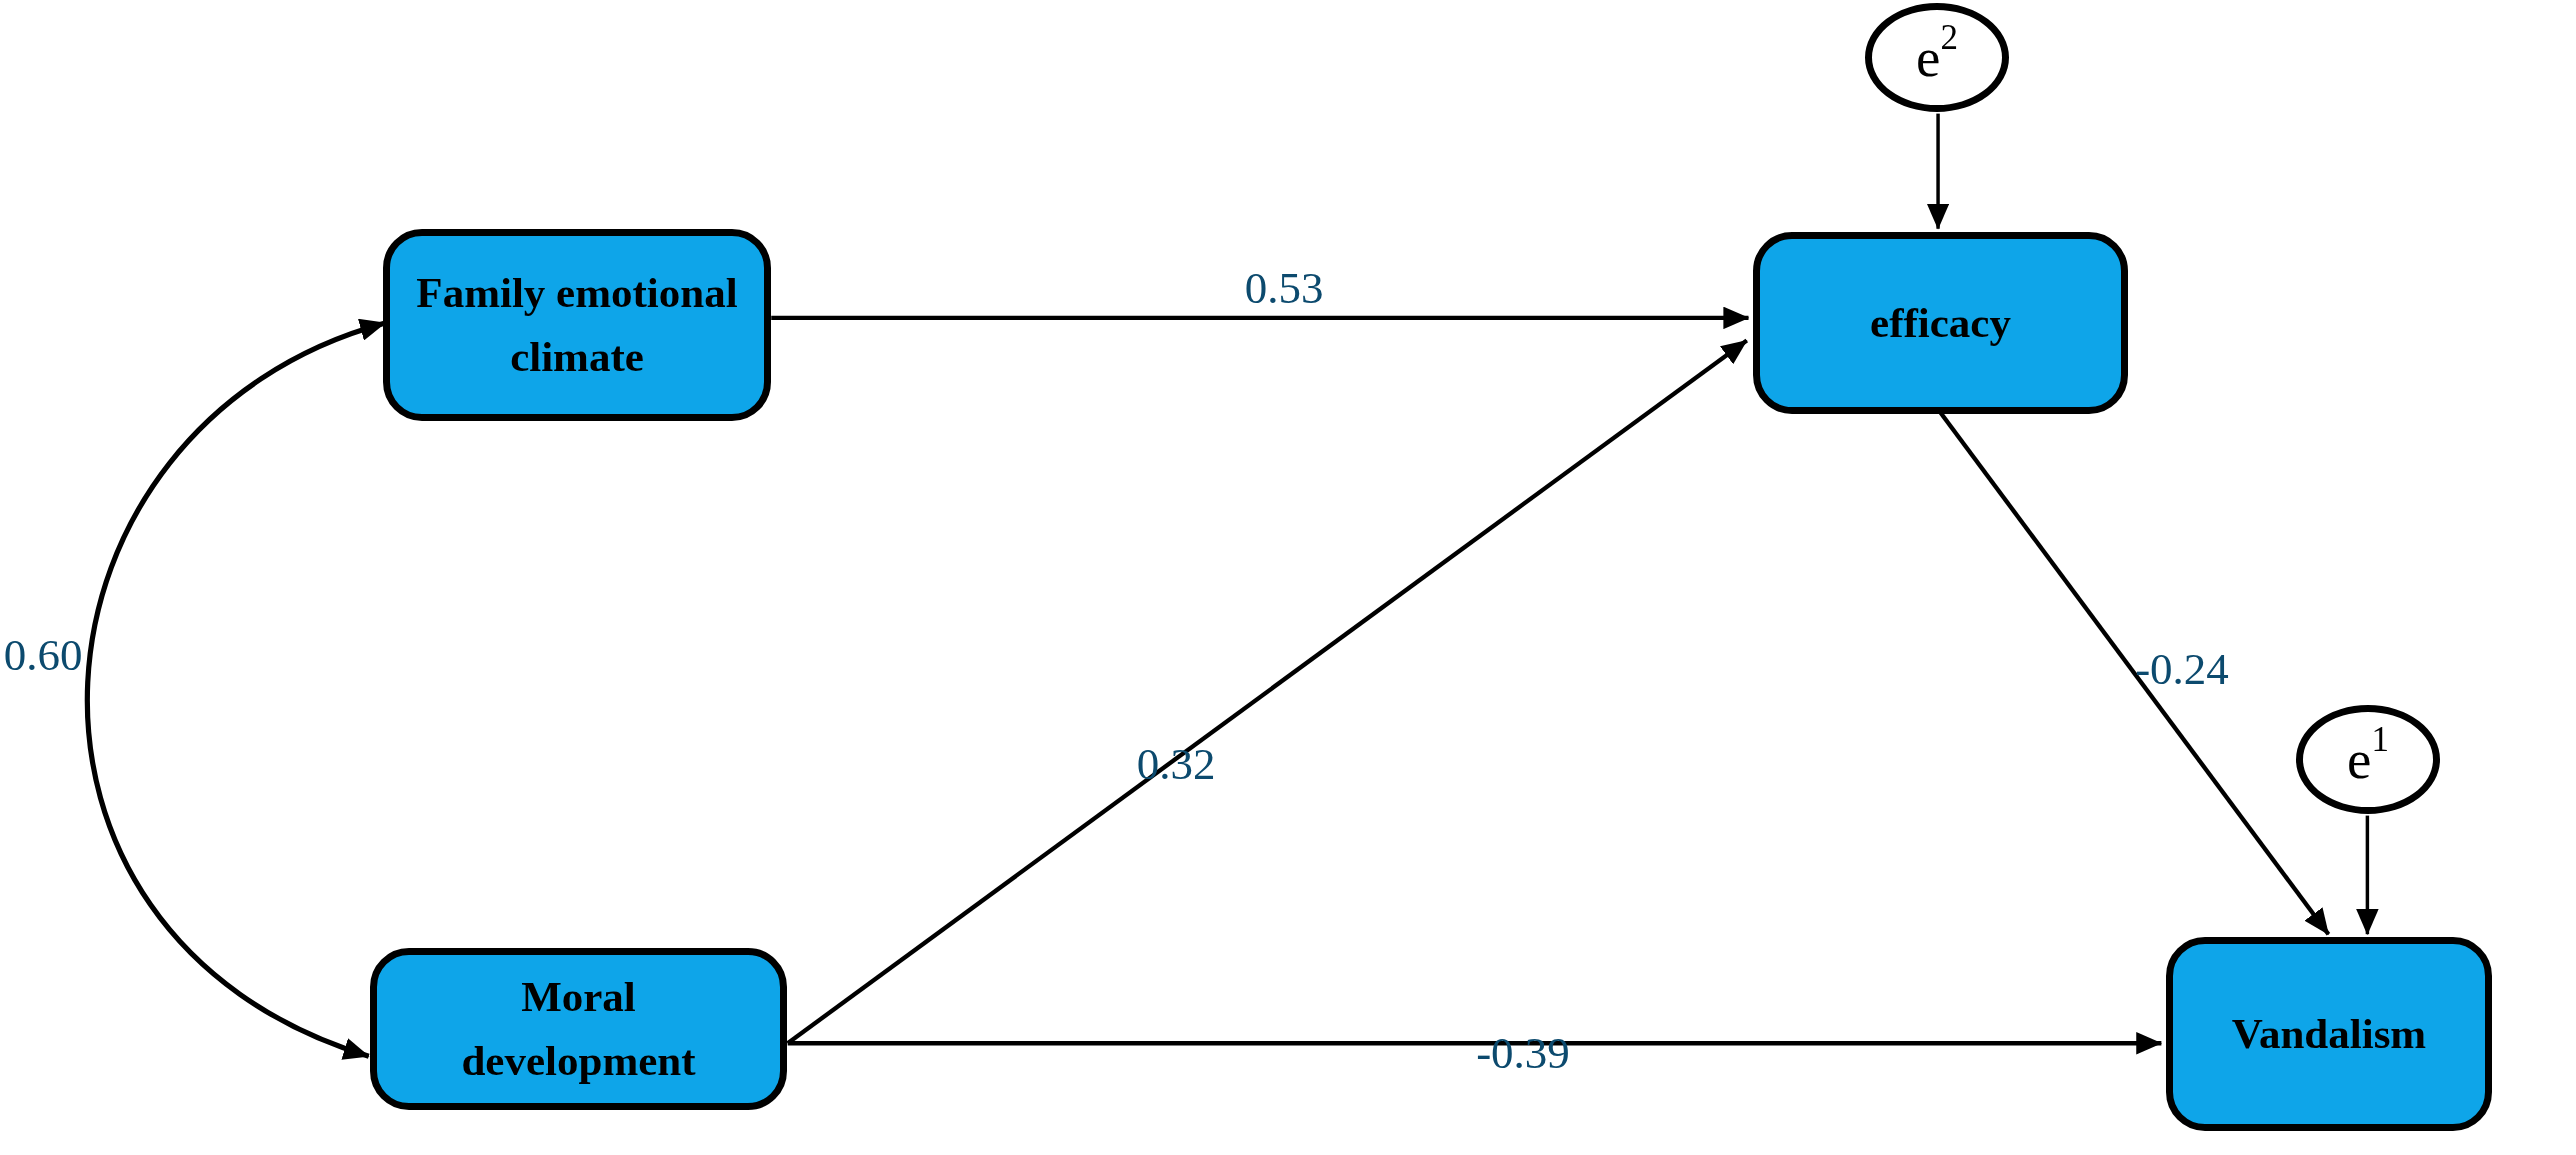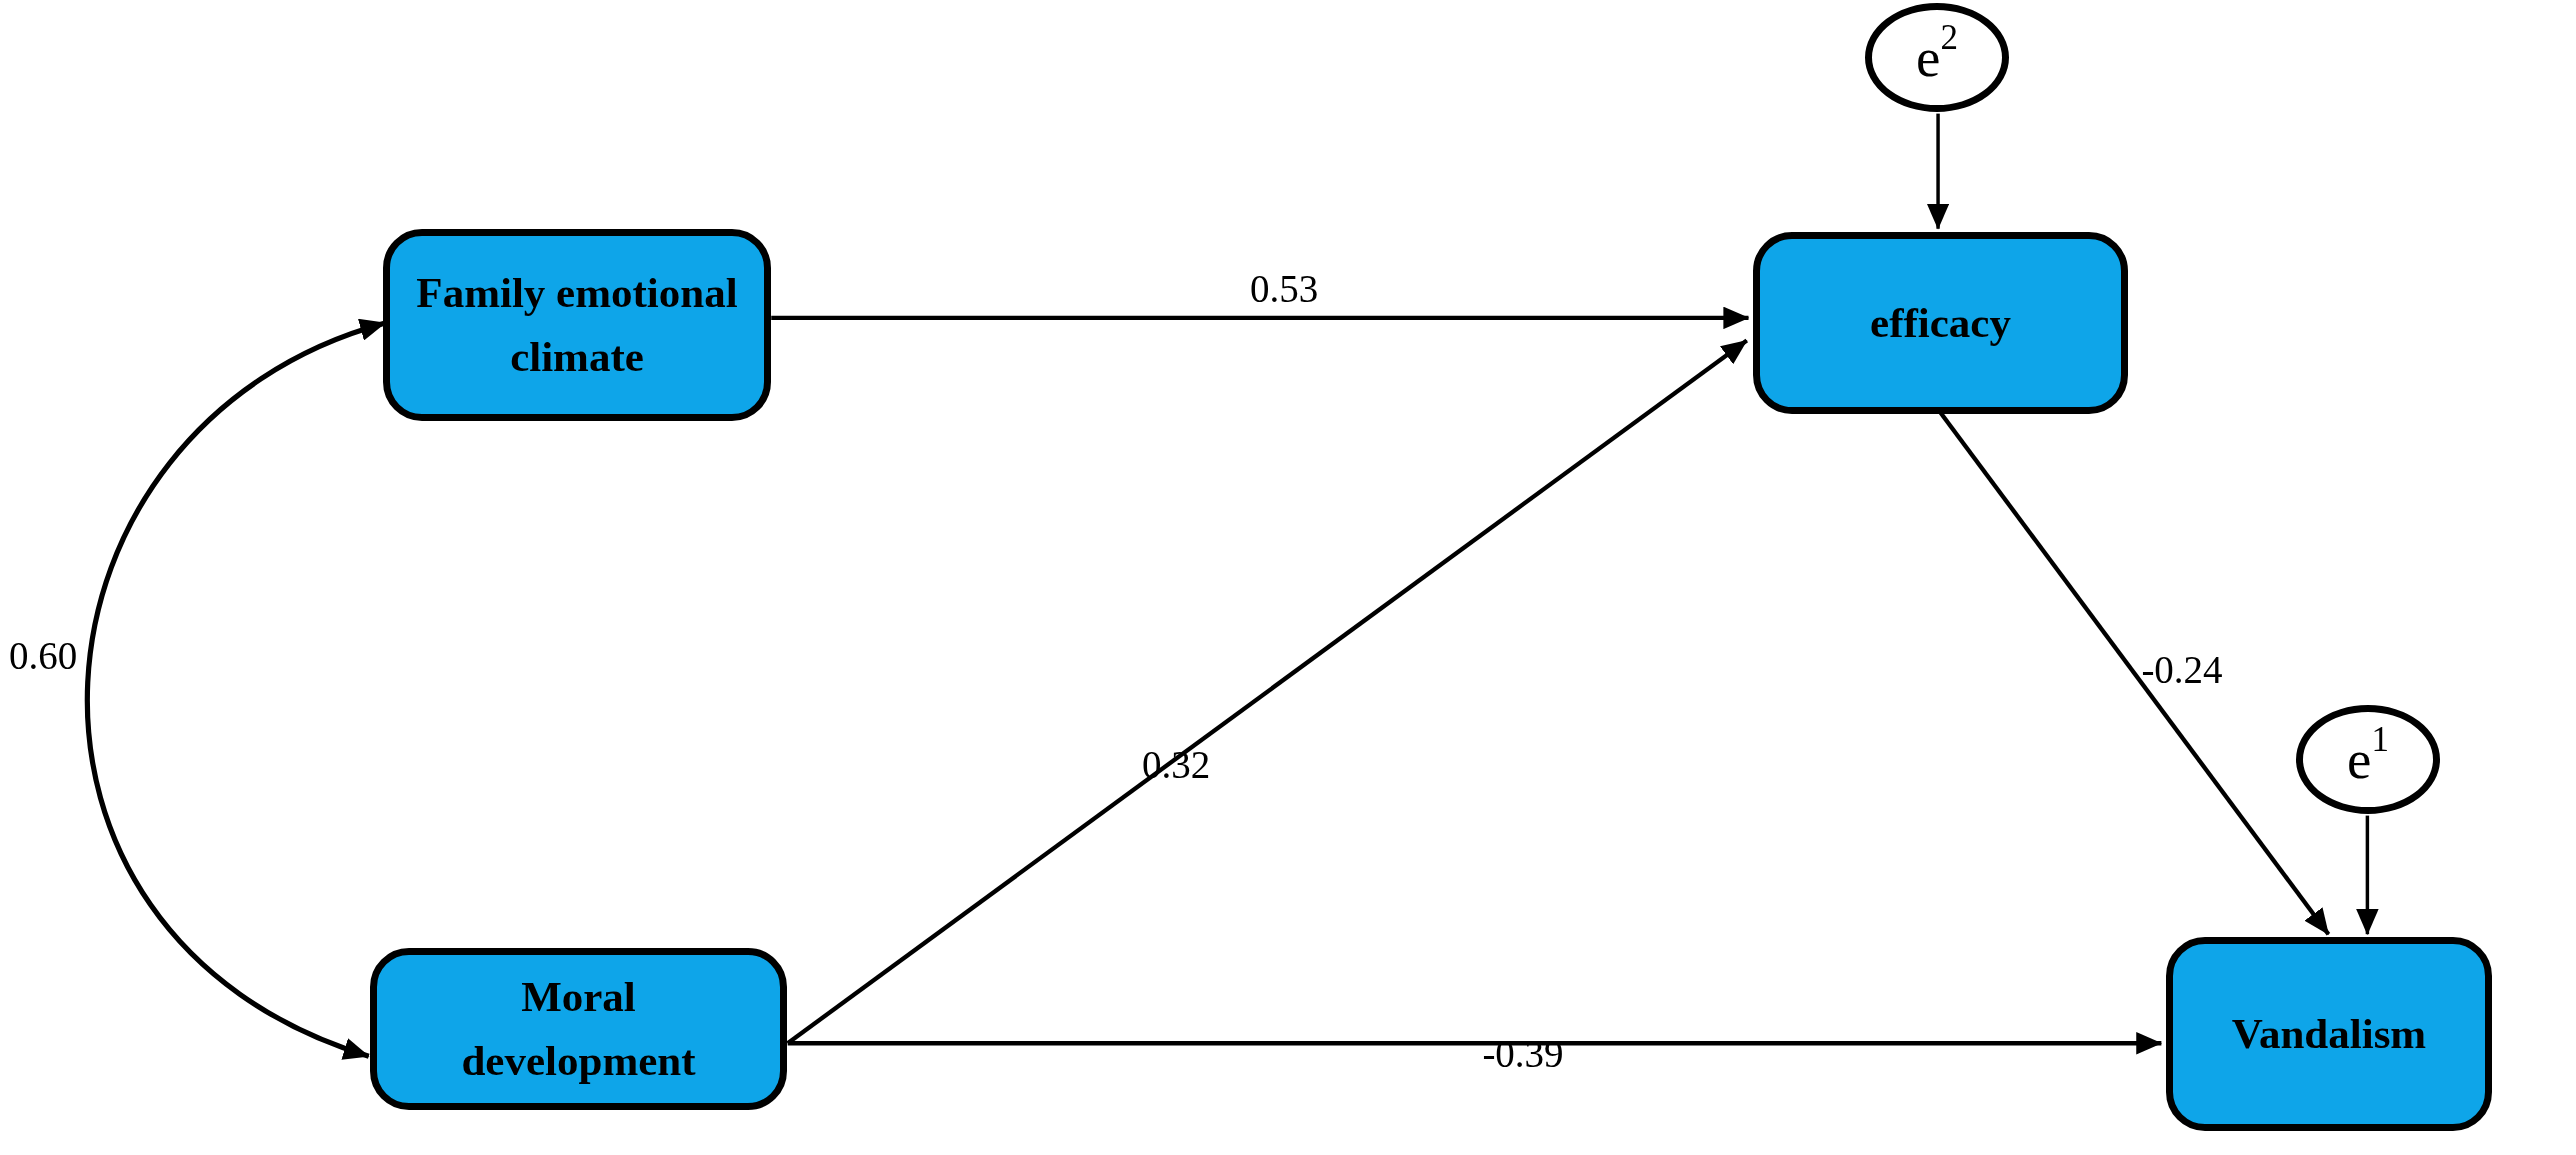--- a/index.html
+++ b/index.html
@@ -52,22 +52,22 @@
     color: #000000;
   }
   .error-sup {
     font-size: 35px;
     position: relative;
     top: -0.55em;
     line-height: 0;
   }
   .coef {
     position: absolute;
-    font-size: 39px;
-    color: #000000;
+    font-size: 45px;
+    color: #0c4a6e;
     white-space: nowrap;
     transform: translate(-50%, -50%);
   }
 </style>
 </head>
 <body>
 
 <div class="canvas">
 
   <svg class="arrow-layer" width="2576" height="1156" viewBox="0 0 2976 1335" xmlns="http://www.w3.org/2000/svg">

